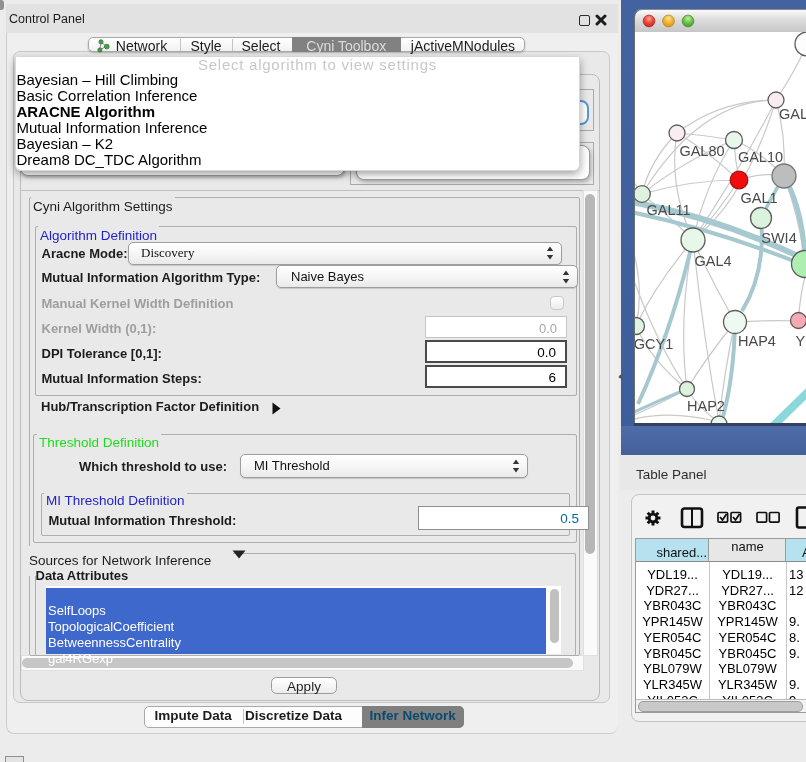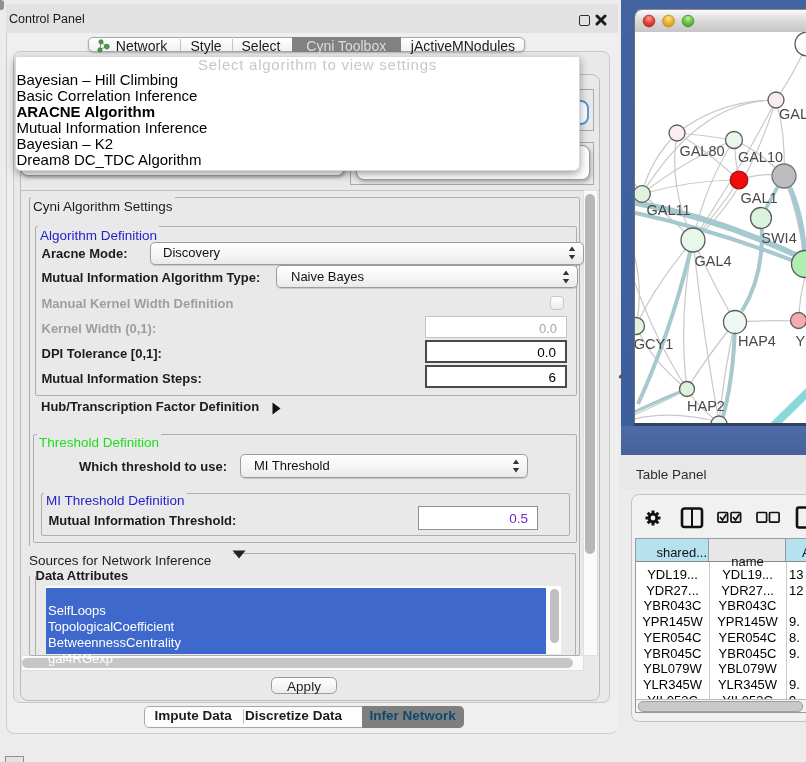--- a/index.html
+++ b/index.html
@@ -160,21 +160,21 @@
   <path d="M93,13 l2.5,3 4,-6"></path>
  </g>
  <rect x="157" y="3.5" width="16" height="20" rx="2" fill="none" stroke="#111" stroke-width="2.6"></rect>
 </svg>
 
 <div class="abs" style="left:635px;top:538px;width:171px;height:175px;border:1px solid #9a9a9a;border-right:none;box-sizing:border-box;background:#fff;overflow:hidden;">
  <div class="abs" style="left:0;top:0;width:73px;height:23px;background:#b6e1ef;border-right:1px solid #9a9a9a;border-bottom:1px solid #8a8a8a;box-sizing:border-box;"></div>
  <div class="abs" style="left:73px;top:0;width:77px;height:23px;background:#e7e7e7;border-right:1px solid #9a9a9a;border-bottom:1px solid #8a8a8a;box-sizing:border-box;"></div>
  <div class="abs" style="left:150px;top:0;width:21px;height:23px;background:#b6e1ef;border-bottom:1px solid #8a8a8a;box-sizing:border-box;"></div>
  <div class="abs" style="left:0;top:7px;width:71px;text-align:right;font-size:13px;line-height:13px;color:#111;">shared...</div>
- <div class="abs" style="left:73px;top:16px;width:77px;text-align:center;font-size:13px;line-height:13px;color:#111;">name</div>
+ <div class="abs" style="left:73px;top:1px;width:77px;text-align:center;font-size:13px;line-height:13px;color:#111;">name</div>
  <div class="abs" style="left:166px;top:7px;font-size:13px;line-height:13px;color:#111;">A</div>
  <div class="abs" style="left:72.5px;top:23px;width:1px;height:151px;background:#c9c9c9;"></div>
  <div class="abs" style="left:150px;top:23px;width:1px;height:151px;background:#c9c9c9;"></div>
  <div class="abs" style="left:0;top:28px;width:73px;text-align:center;font-size:13px;color:#000;line-height:15.7px;">YDL19...<br>YDR27...<br>YBR043C<br>YPR145W<br>YER054C<br>YBR045C<br>YBL079W<br>YLR345W<br>YIL053C</div>
  <div class="abs" style="left:73px;top:28px;width:77px;text-align:center;font-size:13px;color:#000;line-height:15.7px;">YDL19...<br>YDR27...<br>YBR043C<br>YPR145W<br>YER054C<br>YBR045C<br>YBL079W<br>YLR345W<br>YIL053C</div>
  <div class="abs" style="left:153px;top:28px;font-size:13px;color:#000;line-height:15.7px;">13<br>12<br>&nbsp;<br>9.<br>8.<br>9.<br>&nbsp;<br>9.<br>9</div>
 
  <div class="abs" style="left:0;top:160px;width:171px;height:13px;background:#f3f3f3;border-top:1px solid #bbb;"></div>
  <div class="abs" style="left:2px;top:162px;width:163px;height:9px;background:#c9c9c9;border:1px solid #9e9e9e;border-radius:5px;"></div>
 </div>
@@ -220,21 +220,21 @@
 <div class="abs" style="left:20.5px;top:655px;width:563px;height:15.5px;background:#fafafa;border:1px solid #e0e0e0;box-sizing:border-box;"></div>
 <div class="abs" style="left:22px;top:657.5px;width:551px;height:10.5px;background:#c6c6c6;border-radius:5px;"></div>
 
 <div class="grp" style="left:28.5px;top:197px;width:549px;height:457px;"></div>
 <div class="glab" style="left:31px;top:192.2px;color:#1c1c1c;">Cyni Algorithm Settings</div>
 
 <div class="grp" style="left:34.5px;top:226px;width:540px;height:168px;"></div>
 <div class="glab" style="left:38px;top:221.1px;color:#2323cc;">Algorithm Definition</div>
 
 <div class="bl" style="left:41.5px;top:246.5px;">Aracne Mode:</div>
-<div class="combo" style="left:150px;top:241.5px;width:432px;height:21px;">
+<div class="combo" style="left:128px;top:241.5px;width:432px;height:21px;font-family:Liberation Serif, serif;">
  <span class="ct" style="left:12px;">Discovery</span>
  <svg style="position:absolute;right:7px;top:3.5px;" width="8" height="14" viewBox="0 0 8 14">
       <path d="M4,0.5 L7.2,5 L0.8,5 Z M4,13.5 L0.8,9 L7.2,9 Z" fill="#333"></path>
     </svg>
 </div>
 
 <div class="bl" style="left:41.5px;top:270.5px;">Mutual Information Algorithm Type:</div>
 <div class="combo" style="left:276px;top:265.3px;width:290px;height:21px;padding-left:10px;">
  <span class="ct" style="left:14px;">Naive Bayes</span>
  <svg style="position:absolute;right:7px;top:3.5px;" width="8" height="14" viewBox="0 0 8 14">
@@ -266,21 +266,21 @@
 <div class="combo" style="left:240px;top:454px;width:286px;height:22px;">
  <span class="ct" style="left:13px;top:4px;">MI Threshold</span>
  <svg style="position:absolute;right:7px;top:4px;" width="8" height="14" viewBox="0 0 8 14">
       <path d="M4,0.5 L7.2,5 L0.8,5 Z M4,13.5 L0.8,9 L7.2,9 Z" fill="#333"></path>
     </svg>
 </div>
 
 <div class="grp" style="left:40.5px;top:492.5px;width:527.5px;height:41px;"></div>
 <div class="glab" style="left:44px;top:486px;color:#2323cc;">MI Threshold Definition</div>
 <div class="bl" style="left:48.5px;top:514px;">Mutual Information Threshold:</div>
-<div class="tf" style="left:418px;top:506px;width:120px;height:24px;border:1.5px solid #8f8f8f;color:#6d28d9;padding:4px 9px 0 4px;font-size:13.5px;">0.5</div>
+<div class="tf" style="left:418px;top:506px;width:171px;height:24px;border:1.5px solid #8f8f8f;color:#0369a1;padding:4px 9px 0 4px;font-size:13.5px;">0.5</div>
 
 <div class="grp" style="left:35px;top:552.5px;width:539px;height:102px;border-bottom:none;"></div>
 <div class="glab" style="left:27px;top:546px;font-size:13.5px;color:#1c1c1c;padding-right:22px;">Sources for Network Inference</div>
 <svg class="abs" style="left:232px;top:549.5px;" width="14" height="9" viewBox="0 0 14 9">
     <path d="M0.5,0.5 L13.5,0.5 L7,8.5 Z" fill="#222"></path>
   </svg>
 <div class="bl" style="left:35.5px;top:569px;">Data Attributes</div>
 <div class="abs" style="left:45.8px;top:586px;width:515px;height:68px;background:#fff;"></div>
 <div class="abs" style="left:45.8px;top:587.5px;width:500px;height:66.5px;background:#3f68cd;"></div>
 <div class="abs" style="left:48px;top:588.6px;font-size:13px;color:#fff;line-height:16.2px;white-space:nowrap;margin-top:14px;">SelfLoops<br>TopologicalCoefficient<br>BetweennessCentrality<br>gal4RGexp</div>

